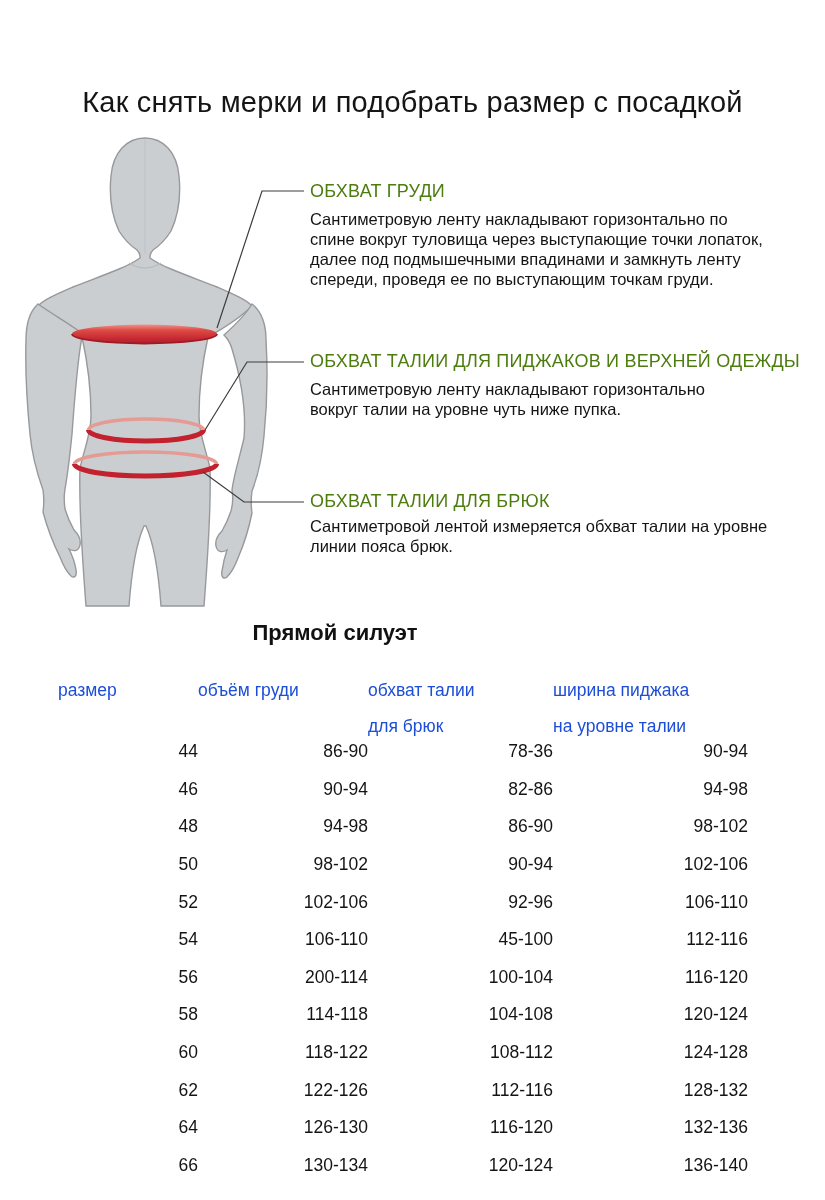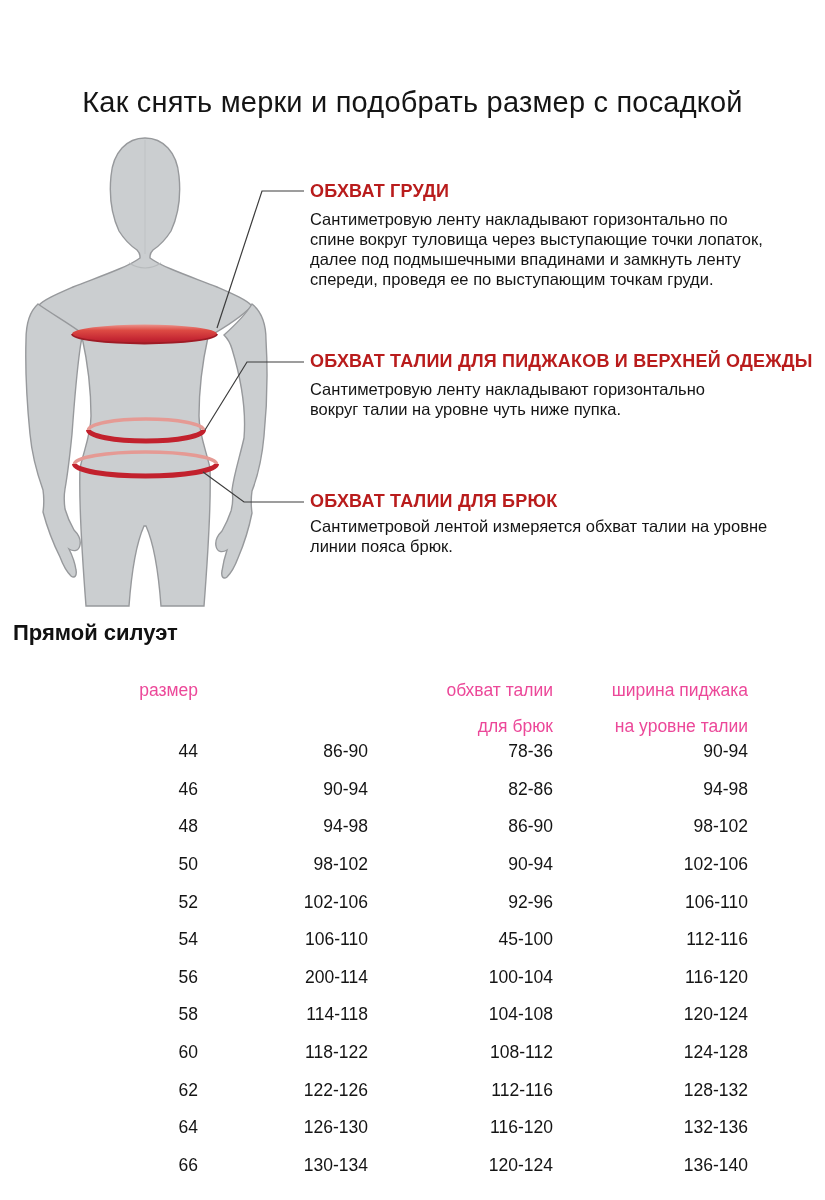--- a/index.html
+++ b/index.html
@@ -10,36 +10,36 @@
     color:#1b1b1b;
   }
   .page-title{
     position:absolute;top:82px;left:0;width:825px;
     text-align:center;font-size:29px;font-weight:400;color:#151515;
     letter-spacing:0.2px;white-space:nowrap;
   }
   .figure-wrap{position:absolute;top:130px;left:0;width:320px;height:480px;}
   .ann{position:absolute;left:310px;}
   .ann-heading{
-    font-size:18px;font-weight:700;color:#b91c1c;
+    font-size:18px;font-weight:400;color:#4d7c0f;
     letter-spacing:0.2px;white-space:nowrap;
   }
   .ann-text{
     font-size:16.5px;line-height:20px;color:#141414;
     white-space:pre-line;width:480px;
   }
   .table-title{
-    position:absolute;top:616px;left:0;width:670px;text-align:left;
-    font-size:22px;font-weight:700;color:#111;padding-left:13px;
+    position:absolute;top:616px;left:0;width:670px;text-align:center;
+    font-size:22px;font-weight:700;color:#111;
   }
   .thead{
     position:absolute;top:668px;left:58px;width:690px;
     display:grid;grid-template-columns:140px 170px 185px 195px;
   }
-  .thcell{text-align:right;font-size:17.5px;color:#ec4899;}
+  .thcell{text-align:left;font-size:17.5px;color:#1d4ed8;}
   .thcell .l1,.thcell .l2{display:block;height:36px;line-height:36px;white-space:nowrap;}
   .tbody{
     position:absolute;top:729px;left:58px;width:690px;
     display:flex;flex-direction:column;
   }
   .trow{
     display:grid;grid-template-columns:140px 170px 185px 195px;
     height:37.6px;align-items:center;
   }
   .tcell{text-align:right;font-size:17.5px;color:#141414;white-space:nowrap;}
@@ -162,20 +162,21 @@
 линии пояса брюк.</div>
 
   <div class="table-title">Прямой силуэт</div>
 
   <div class="thead">
     <div class="thcell">
       <span class="l1">размер</span>
       <span class="l2"></span>
     </div>
     <div class="thcell">
+      <span class="l1">объём груди</span>
       <span class="l2"></span>
     </div>
     <div class="thcell">
       <span class="l1">обхват талии</span>
       <span class="l2">для брюк</span>
     </div>
     <div class="thcell">
       <span class="l1">ширина пиджака</span>
       <span class="l2">на уровне талии</span>
     </div>

